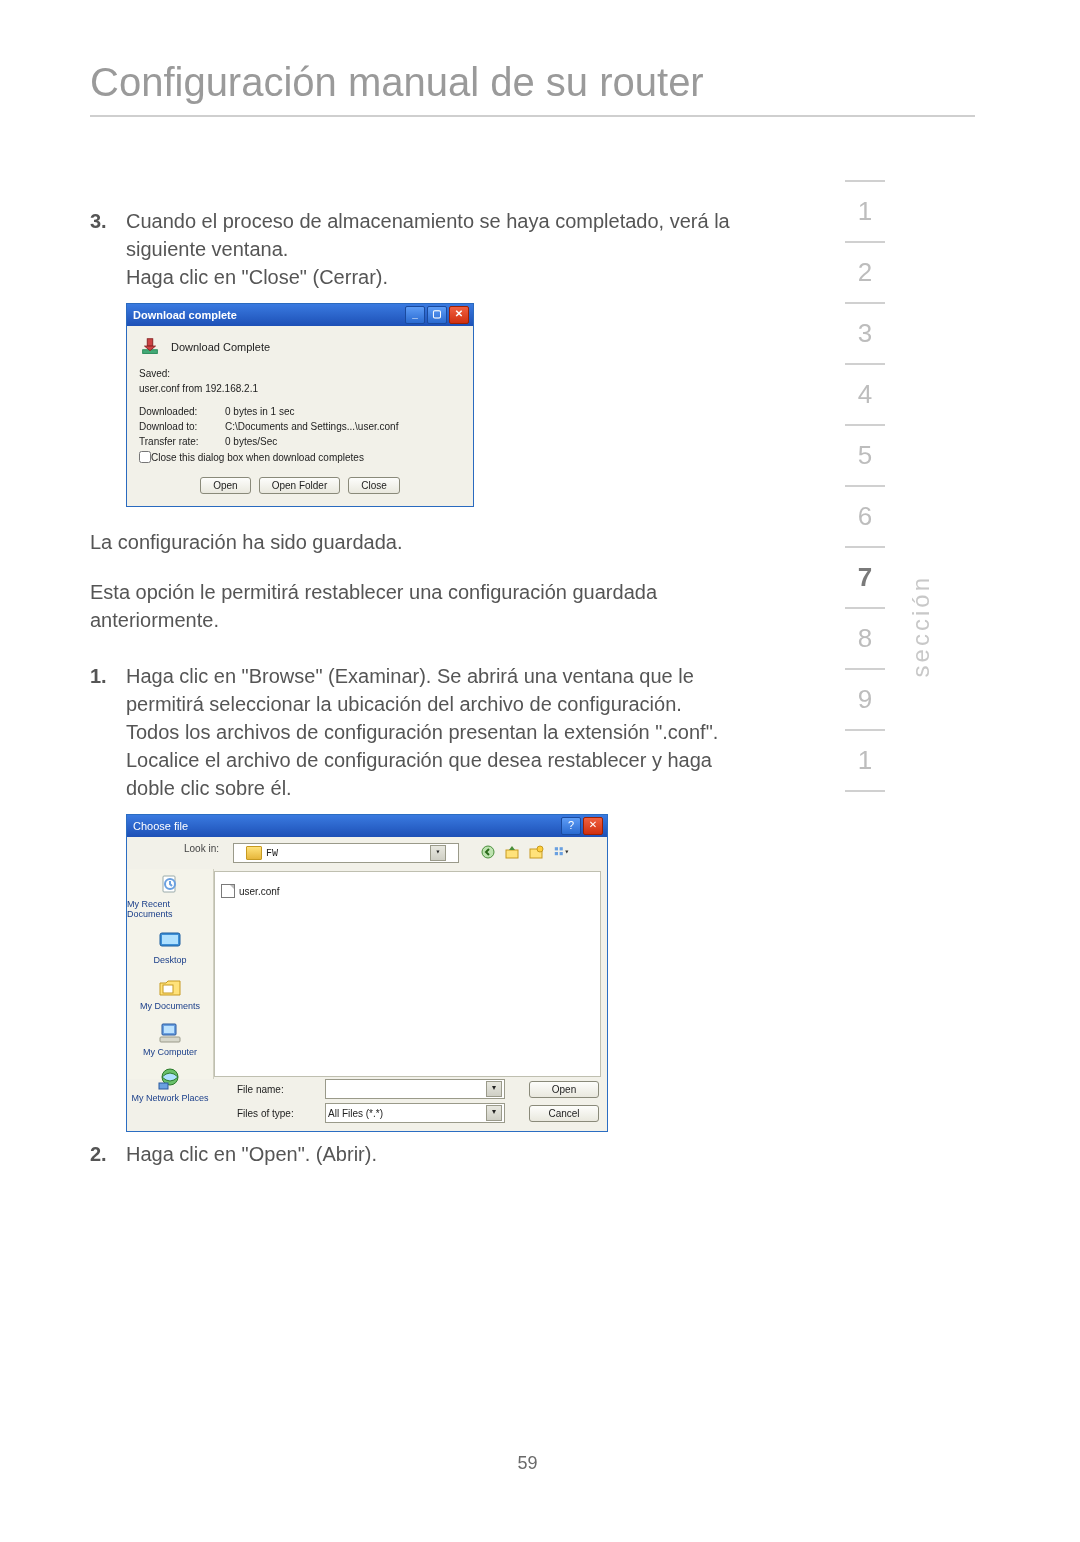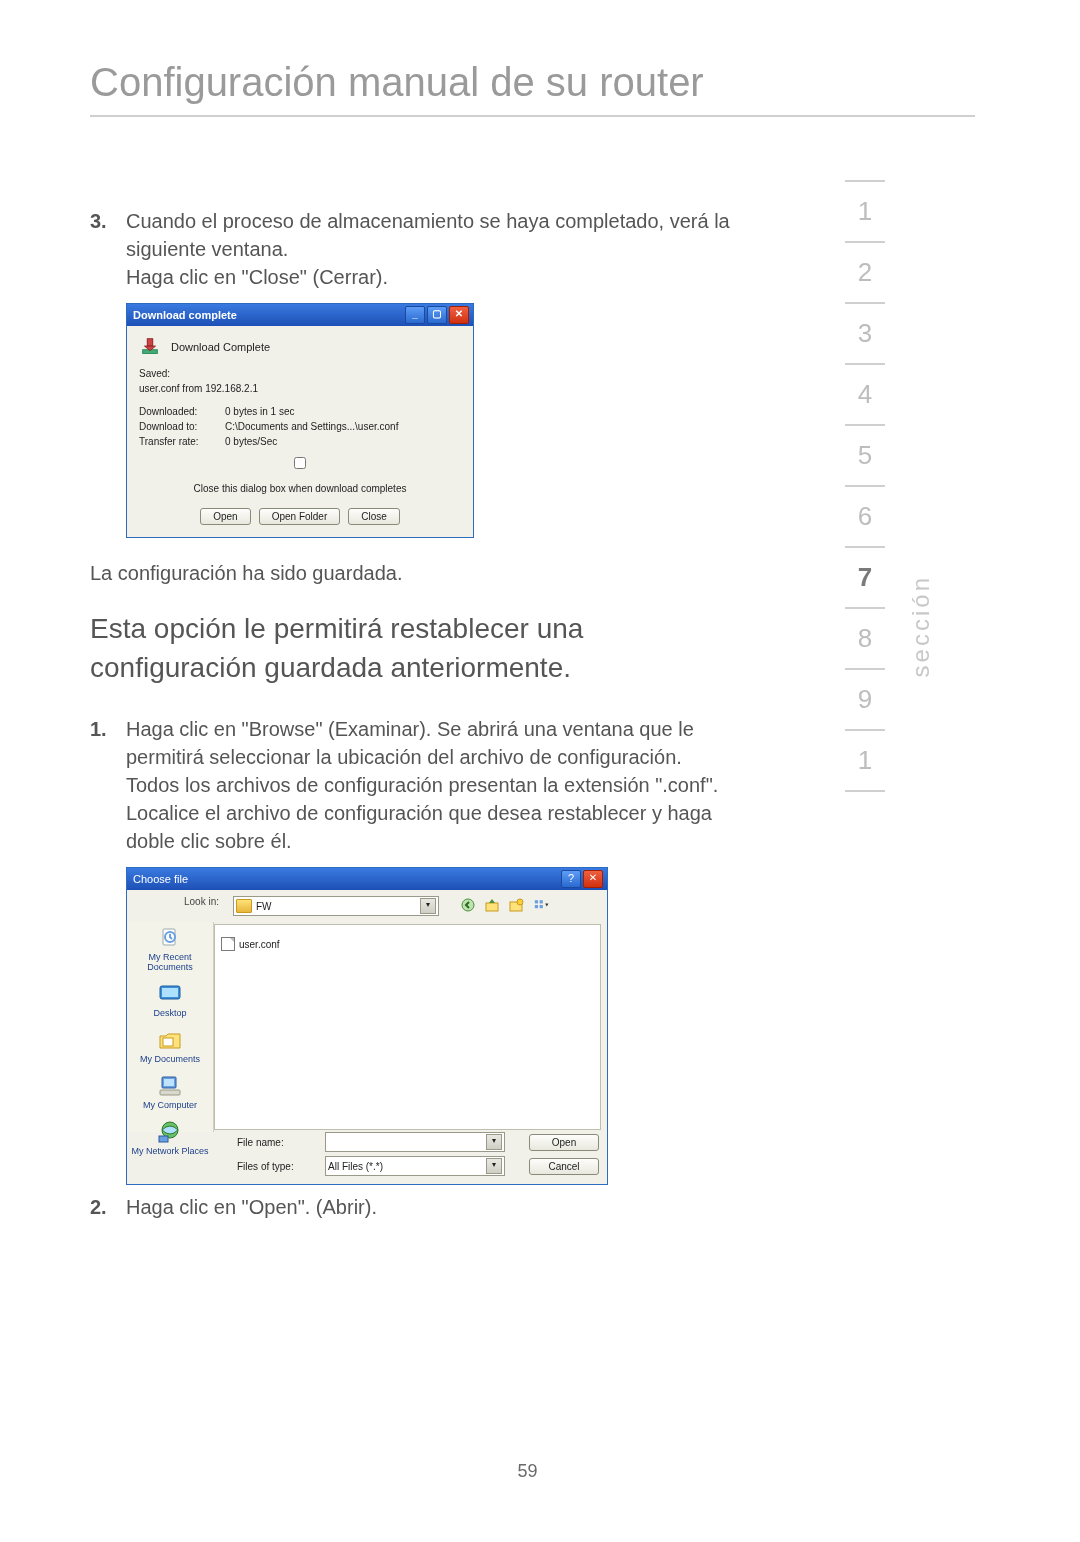--- a/index.html
+++ b/index.html
@@ -49,21 +49,21 @@
     color: #555;
     margin: 24px 0 24px 0;
   }
   .subhead {
     font-size: 20px;
     font-weight: 700;
     color: #444;
     margin: 28px 0 8px 0;
   }
   .subbody {
-    font-size: 28px;
+    font-size: 20px;
     color: #555;
     line-height: 1.4;
     margin-bottom: 28px;
   }
 
   
   .sidenav {
     position: absolute;
     right: 170px;
     top: 180px;
@@ -127,21 +127,21 @@
   .tb-btn.close { background: linear-gradient(#f06040, #d03010); border-color: #a02000; }
   .dlg-body { padding: 10px 12px 12px 12px; }
   .dlg-hdr { display: flex; align-items: center; gap: 10px; margin-bottom: 8px; }
   .dlg-hdr .ico {
     width: 22px; height: 22px; position: relative;
   }
   .dlg-hdr .ico svg { width: 22px; height: 22px; }
   .dlg-hdr .hdr-text { font-size: 11px; }
   .dlg-row { display: flex; font-size: 10px; line-height: 1.5; }
   .dlg-row .k { width: 86px; }
-  .dlg-check { display: flex; align-items: center; gap: 14px; margin-top: 8px; font-size: 10px; flex-direction: column; }
+  .dlg-check { display: flex; align-items: center; gap: 0; margin-top: 2px; font-size: 10px; }
   .dlg-check input { width: 12px; height: 12px; margin: 0; }
   .dlg-buttons { display: flex; justify-content: center; gap: 8px; margin-top: 14px; }
   .winbtn {
     font-size: 10px;
     padding: 2px 12px;
     background: linear-gradient(#fdfdfb, #e9e8de);
     border: 1px solid #8a8a7a;
     border-radius: 3px;
   }
 
@@ -178,34 +178,35 @@
   }
   .cf-toolbar {
     display: flex; align-items: flex-start; gap: 14px;
     padding: 6px 8px;
     margin-left: 20px;
   }
   .cf-toolbar .lbl { font-size: 10px; color: #444; width: 64px; text-align: right; }
   .lookin {
     display: flex; align-items: center; gap: 4px;
     background: #fff; border: 1px solid #9a9a8a;
-    height: 18px; width: 200px; padding: 0 2px;
+    height: 18px; width: 200px; padding: 0 12px;
     font-size: 10px;
+    font-family: Liberation Mono, monospace;
   }
   .lookin .fld-ico { width: 14px; height: 12px; background: linear-gradient(#ffe27a, #e6b63b); border: 1px solid #c79a20; border-radius: 1px; }
   .lookin .drop { margin-left: auto; width: 14px; height: 14px; background: linear-gradient(#e8e8e0, #cfcfc5); border: 1px solid #9a9a8a; font-size: 8px; text-align: center; line-height: 12px; }
   .tb-icons { display: flex; gap: 6px; align-items: center; margin-left: 6px; }
   .ticon { width: 18px; height: 18px; display: inline-flex; align-items: center; justify-content: center; }
   .ticon svg { width: 16px; height: 16px; }
   .ticon.views { width: 22px; }
   .cf-body { display: flex; height: 210px; }
   .places {
     width: 86px; background: #f4f3ea; border-right: 1px solid #d0cfc0;
     display: flex; flex-direction: column; align-items: center; padding-top: 4px;
-    font-size: 9px; color: #1b3f8a; text-align: center;
+    font-size: 9px; color: #1b3f8a; text-align: left;
   }
   .place { margin-bottom: 10px; }
   .place .pico { width: 28px; height: 24px; margin: 0 auto 2px auto; display:flex; align-items:center; justify-content:center; }
   .place .pico svg { width: 26px; height: 24px; }
   .filelist {
     flex: 1; background: #fff; border: 1px solid #bfbfb0; margin: 2px 6px 2px 0;
     padding: 12px 6px; font-size: 10px;
   }
   .fileitem { display: flex; align-items: center; gap: 4px; }
   .fileitem .fi-ico { width: 12px; height: 12px; border: 1px solid #7a7a7a; background: #fff; position: relative; }
@@ -226,21 +227,21 @@
   }
   .combo .drop { margin-left: auto; width: 14px; height: 14px; background: linear-gradient(#e8e8e0, #cfcfc5); border: 1px solid #9a9a8a; font-size: 8px; text-align: center; line-height: 12px; }
   .cfbtn {
     font-size: 10px; padding: 2px 0; text-align: center;
     background: linear-gradient(#fdfdfb, #e9e8de);
     border: 1px solid #8a8a7a; border-radius: 3px;
   }
 
   .page-number {
     position: absolute;
-    bottom: 60px; left: 0; right: 0;
+    bottom: 68px; left: 0; right: 0;
     text-align: center;
     font-size: 18px;
     color: #6a6a6a;
   }
 </style>
 </head>
 <body>
 
 <div class="page">
 

